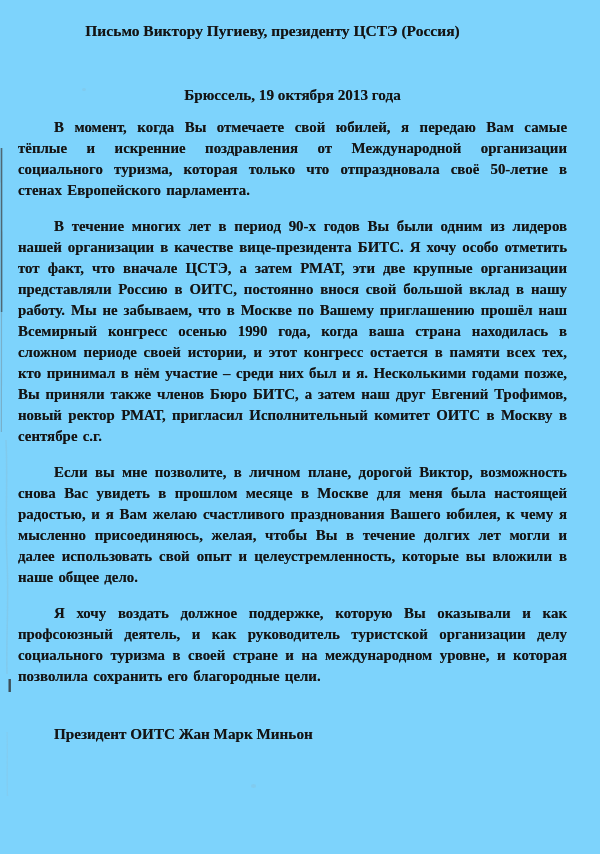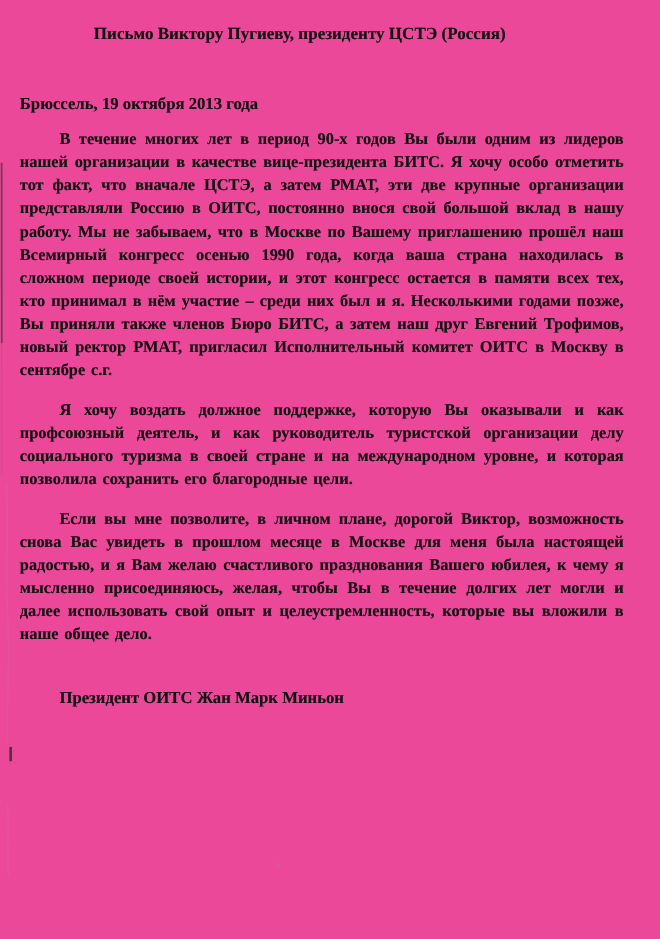--- a/index.html
+++ b/index.html
@@ -5,21 +5,21 @@
   html, body {
     margin: 0;
     padding: 0;
     background: #e8e8e8;
   }
   .page {
     position: relative;
     width: 600px;
     height: 854px;
     margin: 0 auto;
-    background: #ec4899;
+    background: #7dd3fc;
     overflow: hidden;
     font-family: "Liberation Serif", "DejaVu Serif", serif;
     font-weight: 700;
     color: #141414;
     box-sizing: border-box;
     padding: 16px 33px 0 18px;
     text-shadow: 0 0 0.4px rgba(20,20,20,0.55);
   }
   .scan-edge {
     position: absolute;
@@ -35,21 +35,21 @@
     background: #9a9a9a;
     opacity: 0.14;
   }
   .title {
     text-align: center;
     font-size: 15.5px;
     line-height: 22px;
     margin: 4px 40px 0 0;
   }
   .dateline {
-    text-align: left;
+    text-align: center;
     font-size: 15.2px;
     line-height: 21px;
     margin-top: 42px;
   }
   .salutation {
     font-size: 15.2px;
     line-height: 21px;
     margin-top: 12px;
     padding-left: 36px;
   }
@@ -82,23 +82,24 @@
   </svg>
   <div class="scan-speck" style="left:82px; top:88px; width:4px; height:3px;"></div>
   <div class="scan-speck" style="left:251px; top:784px; width:5px; height:4px;"></div>
 
   <div class="title">Письмо Виктору Пугиеву, президенту ЦСТЭ (Россия)</div>
 
   <div class="dateline">Брюссель, 19 октября 2013 года</div>
 
 
 
+  <p class="para">В момент, когда Вы отмечаете свой юбилей, я передаю Вам самые тёплые и искренние поздравления от Международной организации социального туризма, которая только что отпраздновала своё 50-летие в стенах Европейского парламента.</p>
 
   <p class="para">В течение многих лет в период 90-х годов Вы были одним из лидеров нашей организации в качестве вице-президента БИТС. Я хочу особо отметить тот факт, что вначале ЦСТЭ, а затем РМАТ, эти две крупные организации представляли Россию в ОИТС, постоянно внося свой большой вклад в нашу работу. Мы не забываем, что в Москве по Вашему приглашению прошёл наш Всемирный конгресс осенью 1990 года, когда ваша страна находилась в сложном периоде своей истории, и этот конгресс остается в памяти всех тех, кто принимал в нём участие – среди них был и я. Несколькими годами позже, Вы приняли также членов Бюро БИТС, а затем наш друг Евгений Трофимов, новый ректор РМАТ, пригласил Исполнительный комитет ОИТС в Москву в сентябре с.г.</p>
 
+  <p class="para">Если вы мне позволите, в личном плане, дорогой Виктор, возможность снова Вас увидеть в прошлом месяце в Москве для меня была настоящей радостью, и я Вам желаю счастливого празднования Вашего юбилея, к чему я мысленно присоединяюсь, желая, чтобы Вы в течение долгих лет могли и далее использовать свой опыт и целеустремленность, которые вы вложили в наше общее дело.</p>
+
   <p class="para">Я хочу воздать должное поддержке, которую Вы оказывали и как профсоюзный деятель, и как руководитель туристской организации делу социального туризма в своей стране и на международном уровне, и которая позволила сохранить его благородные цели.</p>
-
-  <p class="para">Если вы мне позволите, в личном плане, дорогой Виктор, возможность снова Вас увидеть в прошлом месяце в Москве для меня была настоящей радостью, и я Вам желаю счастливого празднования Вашего юбилея, к чему я мысленно присоединяюсь, желая, чтобы Вы в течение долгих лет могли и далее использовать свой опыт и целеустремленность, которые вы вложили в наше общее дело.</p>
 
 
   <div class="signature">Президент ОИТС Жан Марк Миньон</div>
 
 </div>
 
 </body></html>

